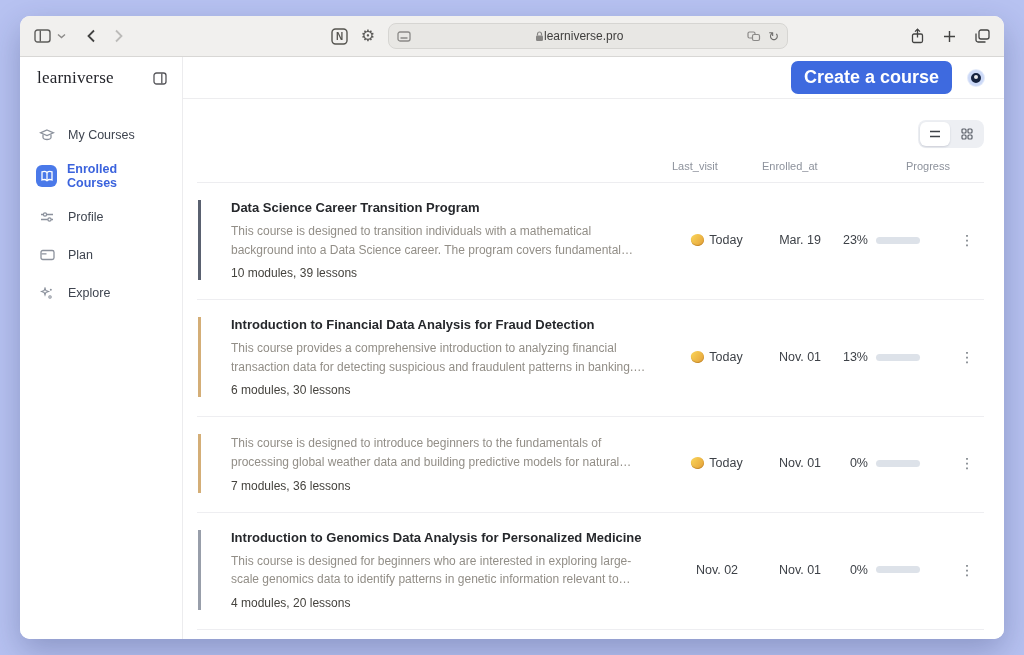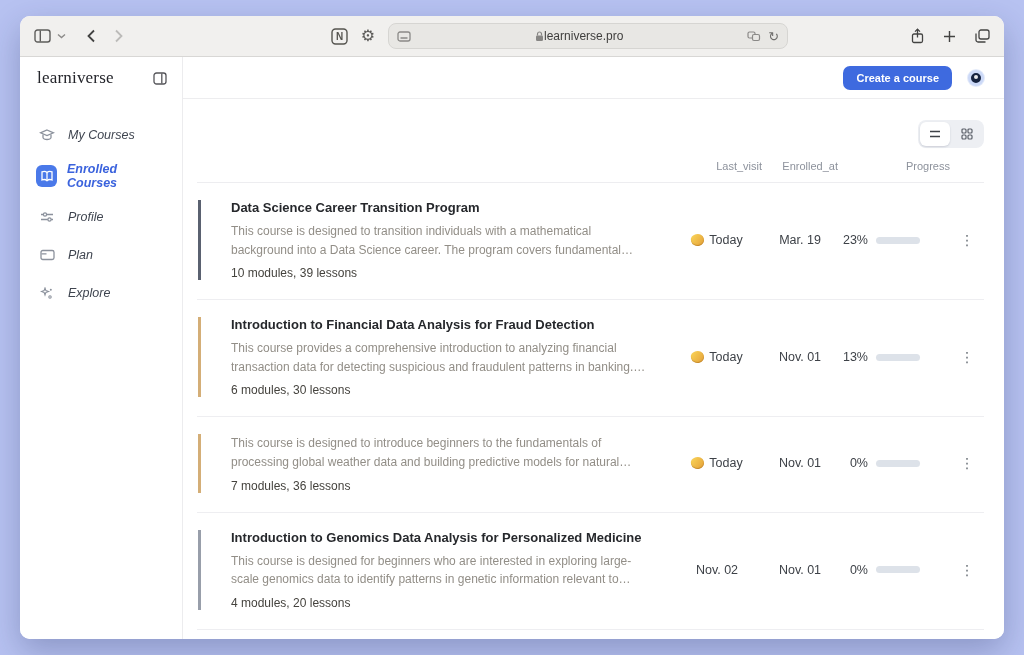--- a/index.html
+++ b/index.html
@@ -21,42 +21,42 @@
   .url-center { display:flex; align-items:center; gap:0; font-size:12px; color:#3f3e3d; }
   .url-right { display:flex; align-items:center; gap:7px; }
   .glyph { font-size:14px; color:#5c5b59; line-height:1; }
   
   .content { flex:1; display:flex; min-height:0; background:#fff; }
   .sidebar { width:163px; flex:0 0 163px; border-right:1px solid #ececee; display:flex; flex-direction:column; }
   .logo-row { height:42px; display:flex; align-items:center; justify-content:space-between; padding:0 15px 0 17px; }
   .logo { font-family:"Liberation Serif","DejaVu Serif",serif; font-size:17px; color:#23242a; letter-spacing:.2px; }
   .nav { padding:22px 10px; display:flex; flex-direction:column; gap:10px; }
   .nav-item { display:flex; align-items:center; gap:10px; padding:3px 6px; font-size:12.5px; color:#3f4550;
-              border-radius:7px; cursor:pointer;font-style:italic; }
+              border-radius:7px; cursor:pointer; }
   .nav-icon { width:22px; height:22px; display:flex; align-items:center; justify-content:center; }
   .nav-item.active { color:#3b63dd; font-weight:700; }
   .nav-item.active .nav-icon { background:#4a79e9; border-radius:6px; }
   .main { flex:1; display:flex; flex-direction:column; min-width:0; }
   .main-header { height:42px; flex:0 0 42px; border-bottom:1px solid #ededef; display:flex; align-items:center;
                  justify-content:flex-end; gap:16px; padding:0 20px; }
-  .create-btn { background:#3e6adf; color:#fff; font-size:11px; font-weight:700; border:none; border-radius:7px;
+  .create-btn { background:#3e6adf; color:#fff; font-size:18px; font-weight:700; border:none; border-radius:7px;
                 padding:6px 13px; cursor:pointer; font-family:"Liberation Sans",sans-serif; }
   .avatar { width:16px; height:16px; border-radius:50%; background:#16233f; border:3px solid #ccd9f7;
             box-shadow:0 0 0 1px #e4ebfa; position:relative; cursor:pointer; }
   .avatar::after { content:""; position:absolute; width:4px; height:4px; border-radius:50%; background:#fff;
                    top:2px; right:3px; opacity:.9; }
   .list-area { flex:1; padding:0 20px 0 14px; overflow:hidden; }
   .toggle-row { display:flex; justify-content:flex-end; margin-top:21px; }
   .view-toggle { background:#edeff3; border-radius:8px; padding:2px; display:flex; gap:2px; }
   .vt-btn { width:30px; height:24px; display:flex; align-items:center; justify-content:center; border-radius:6px; cursor:pointer; }
   .vt-btn.active { background:#fff; box-shadow:0 1px 2px rgba(20,30,60,.15); }
   .grid-row { display:grid; grid-template-columns:1fr 90px 76px 112px 34px; align-items:center; }
   .col-headers { margin-top:12px; padding-bottom:10px; border-bottom:1px solid #ededf0;
                  font-size:11px; color:#8d929c; }
-  .col-headers .ch { text-align:right; }
+  .col-headers .ch { text-align:left; }
   .col-headers .ch-progress { text-align:right; padding-left:6px; }
   .course-row { padding:17px 0 19px; border-bottom:1px solid #eeeef1; }
   .c-text { border-left:3px solid #888; padding-left:30px; margin-left:1px; padding-right:26px; }
   .c-title { font-size:13px; font-weight:700; color:#26282c; margin-bottom:7px; }
   .c-desc { font-size:12px; color:#928e87; line-height:1.55; margin-bottom:7px;
             display:-webkit-box; -webkit-line-clamp:2; -webkit-box-orient:vertical; overflow:hidden; }
   .c-meta { font-size:12px; color:#45433e; }
   .cell-visit { display:flex; align-items:center; justify-content:center; gap:5px; font-size:12.5px; color:#3e4248; }
   .emoji-hand { width:13px; height:12px; border-radius:46% 54% 50% 58%; flex:0 0 13px;
                 background:linear-gradient(140deg,#f7ce54 15%,#e7a83e 85%); transform:rotate(-14deg);

